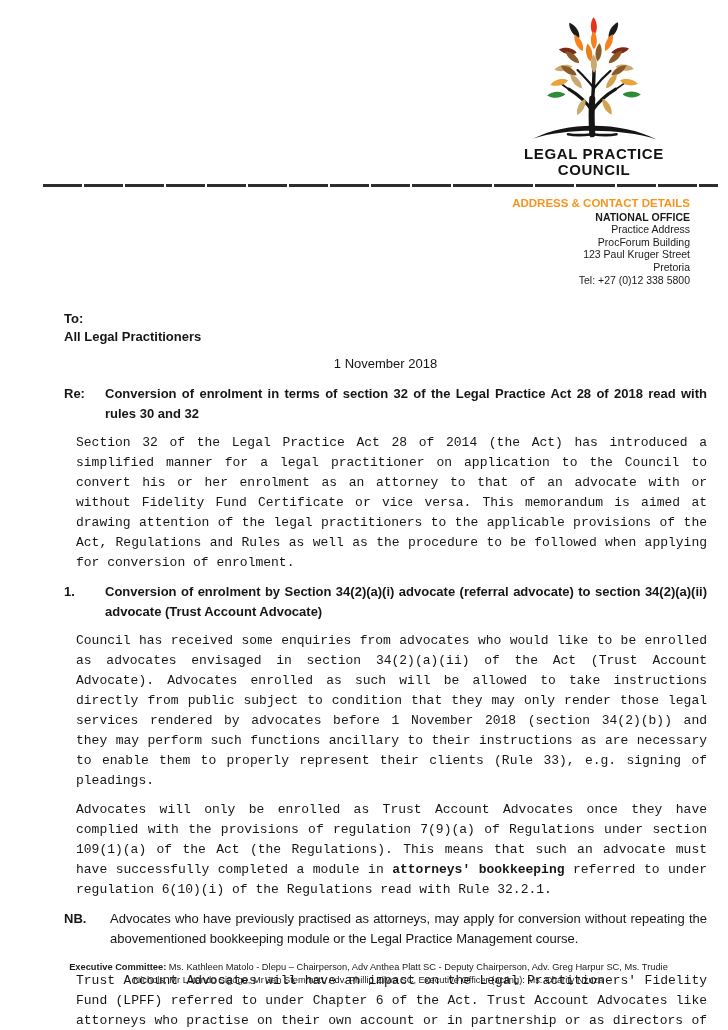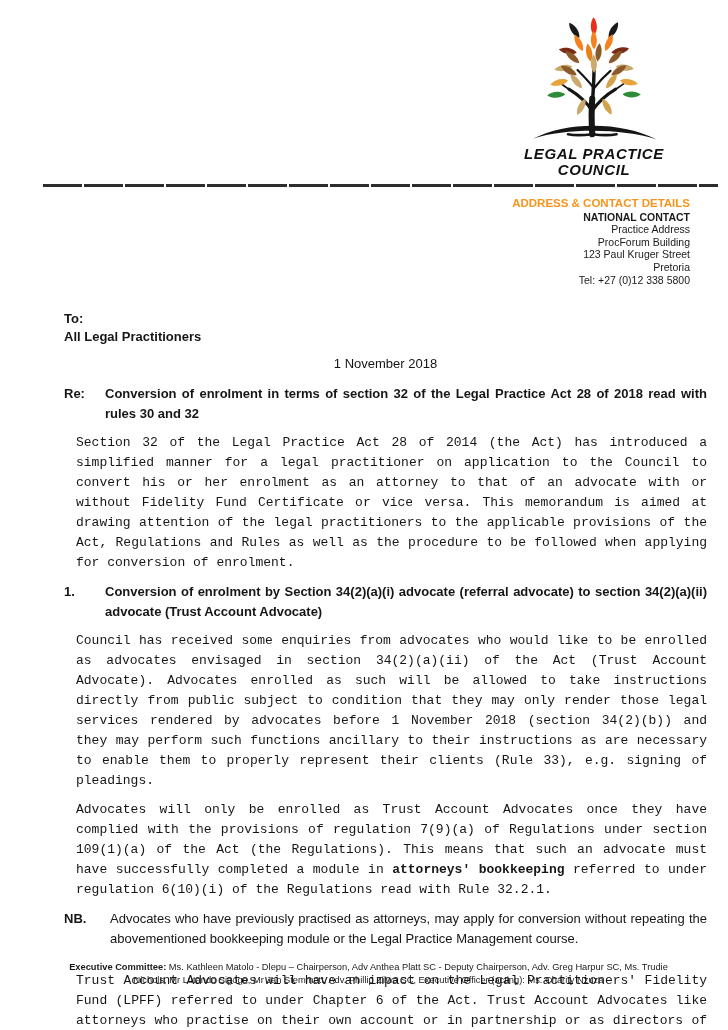--- a/index.html
+++ b/index.html
@@ -25,21 +25,20 @@
     text-align: center;
   }
   .logo-tree { width: 156px; height: 130px; display: inline-block; }
   .logo-name {
     font-weight: bold;
     font-size: 15px;
     line-height: 15.5px;
     letter-spacing: 0.6px;
     color: #121212;
     white-space: nowrap;
-    font-style: italic;
   }
 
   
   .divider {
     position: absolute;
     top: 184px; left: 43px; right: 10px;
     height: 3px;
     background: repeating-linear-gradient(to right,
       #2d2d2d 0px, #2d2d2d 39px, #ffffff 39px, #ffffff 41px);
   }
@@ -155,21 +154,21 @@
       </g>
     </svg>
     <div class="logo-name">LEGAL PRACTICE</div>
     <div class="logo-name">COUNCIL</div>
   </div>
 
   <div class="divider"></div>
 
   <div class="contact">
     <div class="contact-heading" style="color:#F7941D;">ADDRESS &amp; CONTACT DETAILS</div>
-    <div class="contact-office">NATIONAL CONTACT</div>
+    <div class="contact-office">NATIONAL OFFICE</div>
     <div>Practice Address</div>
     <div>ProcForum Building</div>
     <div>123 Paul Kruger Street</div>
     <div>Pretoria</div>
     <div>Tel: +27 (0)12 338 5800</div>
   </div>
 
   <div class="content">
 
     <div class="to-block">

